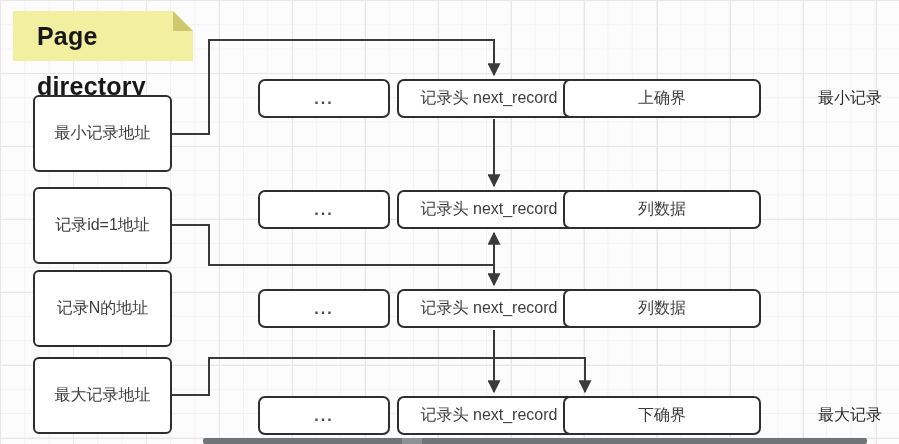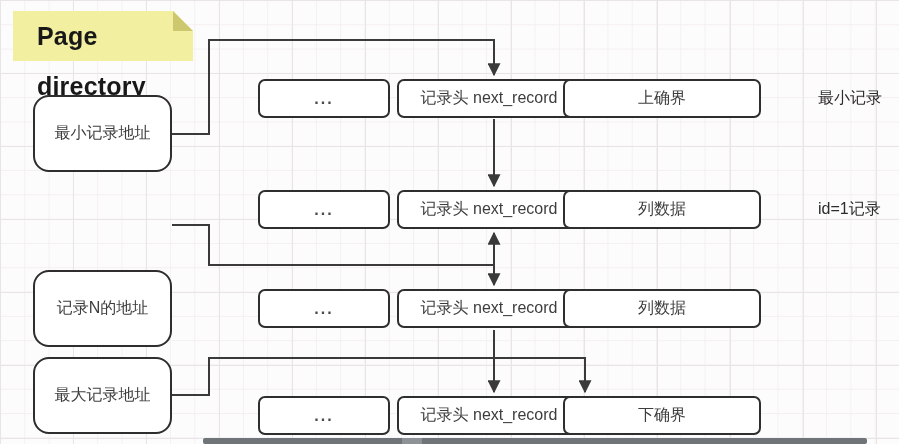--- a/index.html
+++ b/index.html
@@ -30,21 +30,21 @@
     position:absolute;left:calc(100% - 20px);top:0;width:20px;height:20px;
     background:#cdc76e;clip-path:polygon(0 0, 100% 100%, 0 100%);
   }
   .note-label{
     position:absolute;inset:0;line-height:50px;padding-left:24px;
     font-size:25px;font-weight:bold;color:#181818;letter-spacing:.2px;
   }
 
   
   .node{
-    position:absolute;background:#fff;border:2px solid #2e2e2e;border-radius:16px;
+    position:absolute;background:#fff;border:2px solid #2e2e2e;border-radius:6px;
     display:flex;align-items:center;justify-content:center;
     font-size:16px;color:#3d3d3d;box-sizing:border-box;
   }
   .addr{left:33px;width:139px;height:77px;}
   .cell{border-radius:7px;height:39px;}
   .c1{left:258px;width:132px;}
   .c2{left:397px;width:184px;}
   .c3{left:563px;width:198px;}
   .row-label{
     position:absolute;left:818px;width:81px;
@@ -80,36 +80,37 @@
     </g>
   </svg>
 
   <div class="note-wrap">
     <div class="note-body"></div>
     <div class="note-fold"></div>
     <div class="note-label">Page directory</div>
   </div>
 
   <div class="node addr" style="top:95px">最小记录地址</div>
+  <div class="node addr" style="top:187px">记录id=1地址</div>
   <div class="node addr" style="top:270px">记录N的地址</div>
   <div class="node addr" style="top:357px">最大记录地址</div>
 
   <div class="node cell c1 dots" style="top:79px">...</div>
   <div class="node cell c2" style="top:79px">记录头 next_record</div>
   <div class="node cell c3" style="top:79px">上确界</div>
   <div class="row-label" style="top:88px">最小记录</div>
 
   <div class="node cell c1 dots" style="top:190px">...</div>
   <div class="node cell c2" style="top:190px">记录头 next_record</div>
   <div class="node cell c3" style="top:190px">列数据</div>
-  <div class="row-label" style="top:199px">id=1记录</div>
 
   <div class="node cell c1 dots" style="top:289px">...</div>
   <div class="node cell c2" style="top:289px">记录头 next_record</div>
   <div class="node cell c3" style="top:289px">列数据</div>
 
   <div class="node cell c1 dots" style="top:396px">...</div>
   <div class="node cell c2" style="top:396px">记录头 next_record</div>
   <div class="node cell c3" style="top:396px">下确界</div>
+  <div class="row-label" style="top:405px">最大记录</div>
 
   <div class="bottom-bar"></div>
 
 </div>
 
 </body></html>

